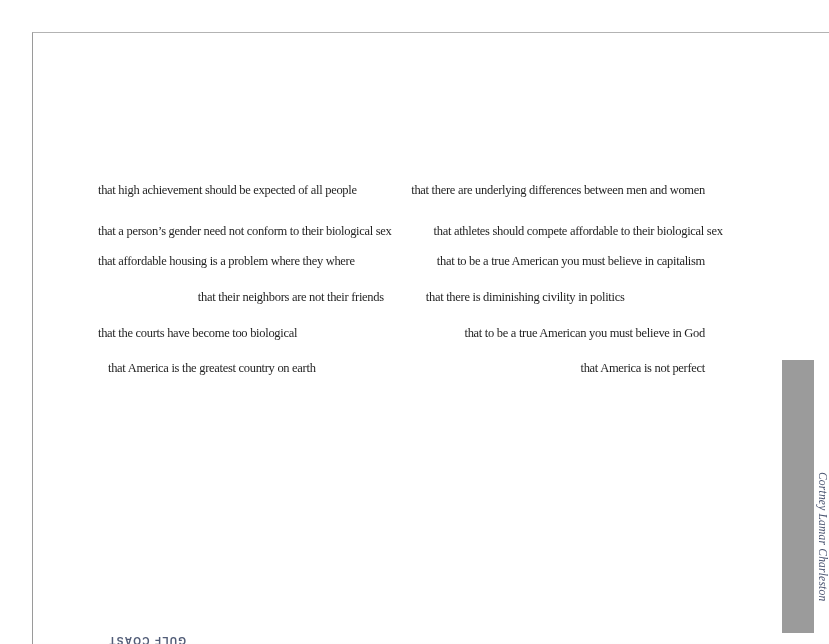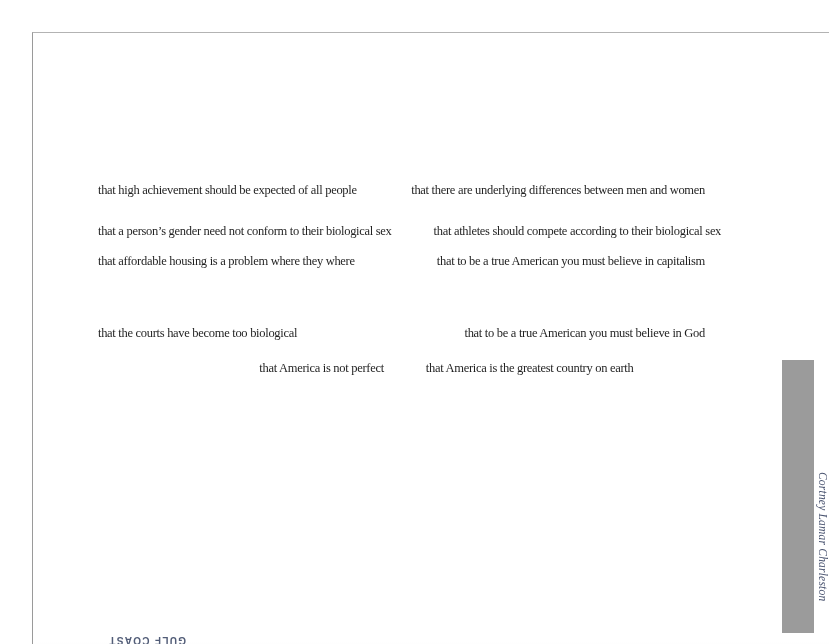--- a/index.html
+++ b/index.html
@@ -105,39 +105,41 @@
 
   <div class="poem">
 
     <div class="poem-row row-1">
       <span class="cell cell-left al-left">that high achievement should be expected of all people</span>
       <span class="cell cell-right al-right">that there are underlying differences between men and women</span>
     </div>
 
     <div class="poem-row row-2">
       <span class="cell cell-left al-left">that a person’s gender need not conform to their biological sex</span>
-      <span class="cell cell-right al-right">that athletes should compete according to their biological sex</span>
+      <span class="cell cell-right al-right">that athletes should compete affordable to their biological sex</span>
     </div>
 
     <div class="poem-row row-3">
       <span class="cell cell-left al-left">that affordable housing is a problem where they where</span>
       <span class="cell cell-right al-right">that to be a true American you must believe in capitalism</span>
     </div>
 
     <div class="poem-row row-4">
+      <span class="cell cell-left al-right">that their neighbors are not their friends</span>
+      <span class="cell cell-right al-left">that there is diminishing civility in politics</span>
     </div>
 
     <div class="poem-row row-5">
       <span class="cell cell-left al-left">that the courts have become too biological</span>
       <span class="cell cell-right al-right">that to be a true American you must believe in God</span>
     </div>
 
     <div class="poem-row row-6">
+      <span class="cell cell-right al-left">that America is the greatest country on earth</span>
       <span class="cell cell-left al-right">that America is not perfect</span>
-      <span class="cell cell-right al-left">that America is the greatest country on earth</span>
     </div>
 
   </div>
 
   <div class="v-rule"></div>
 
   <div class="author-wrap">
     <span class="author-name">Cortney Lamar Charleston</span>
   </div>
 

